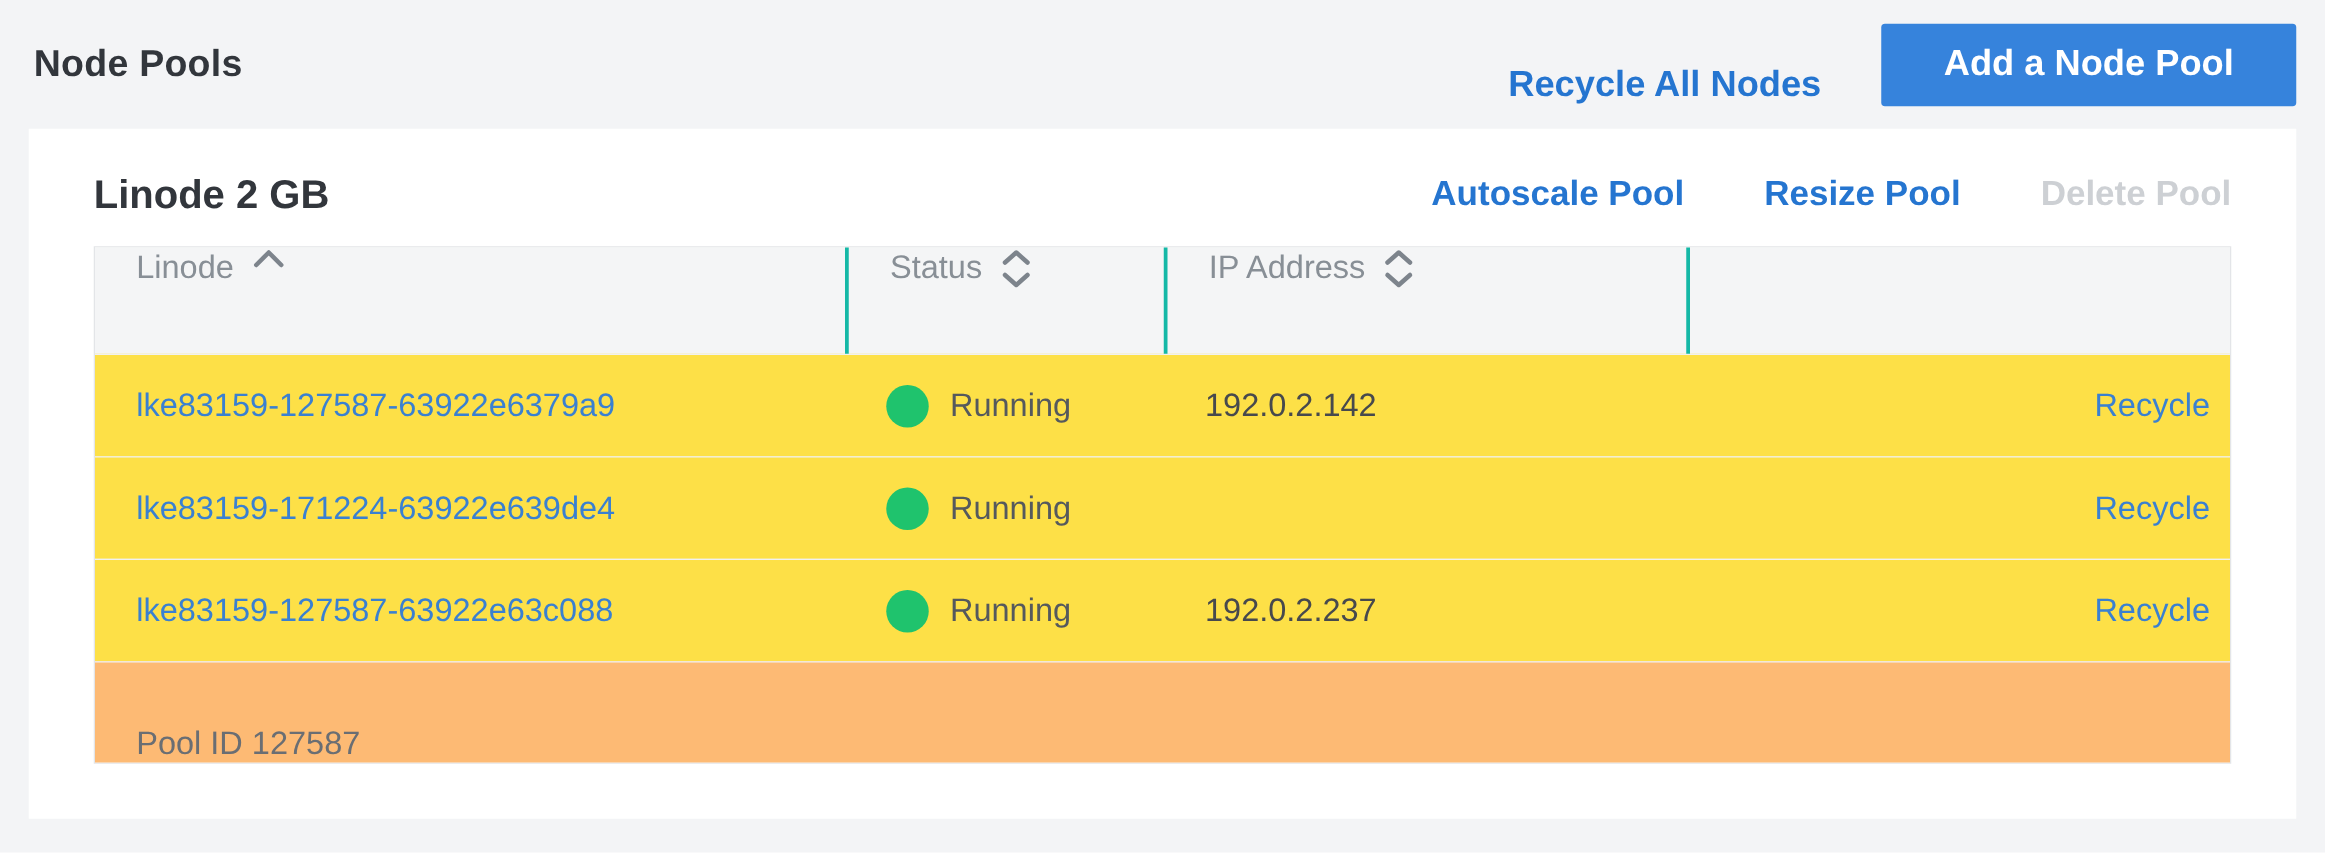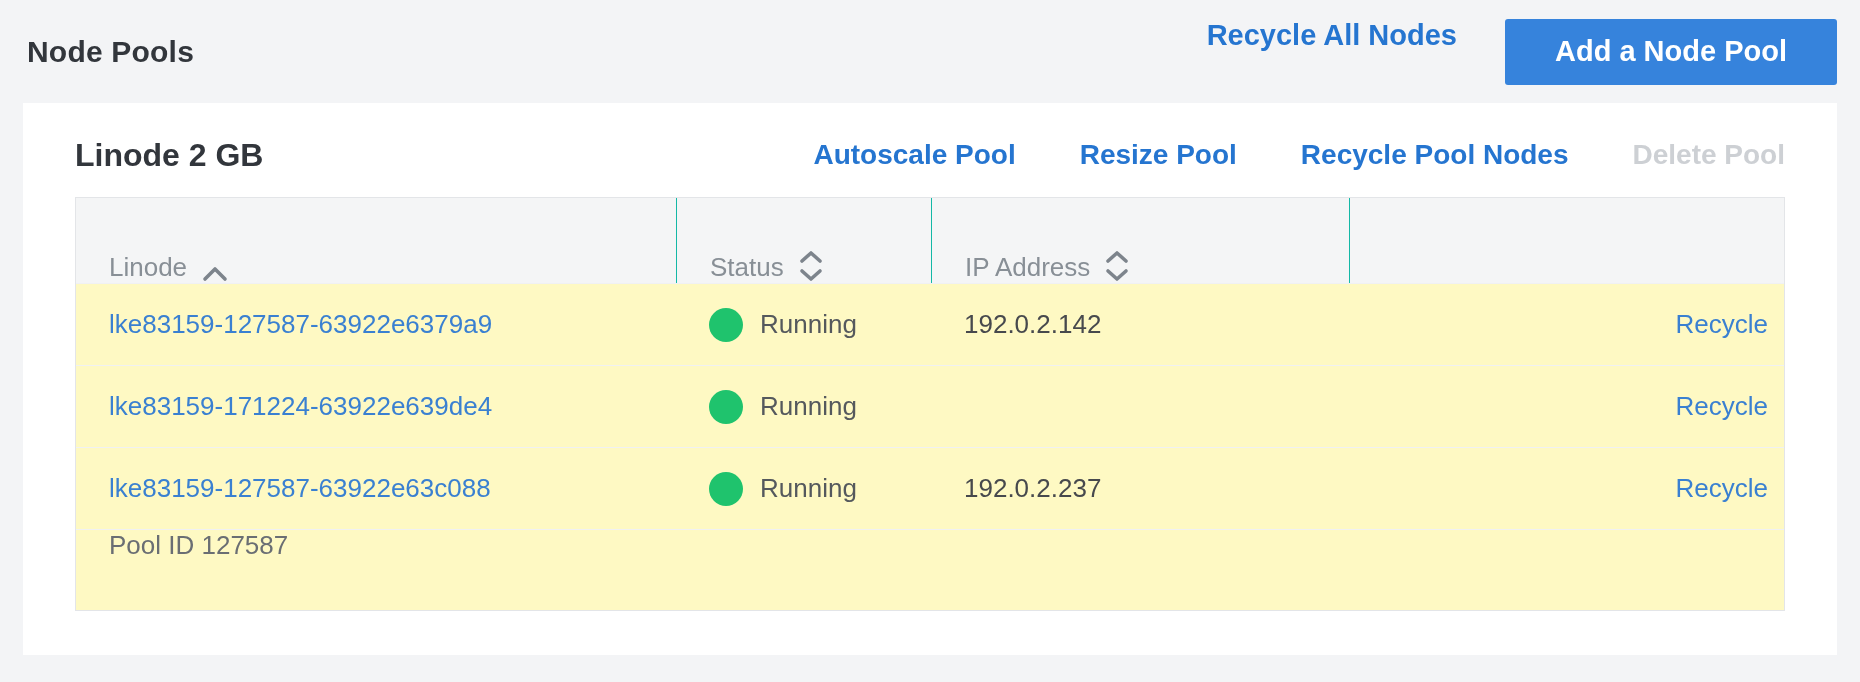--- a/index.html
+++ b/index.html
@@ -36,21 +36,21 @@
     align-items: center;
     justify-content: space-between;
     padding: 0 23px 0 27px;
   }
   .page-title {
     font-size: 30px;
     font-weight: bold;
     color: var(--heading);
     letter-spacing: 0.2px;
   }
-  .topbar-actions { display: flex; align-items: flex-start; }
+  .topbar-actions { display: flex; align-items: flex-end; }
   .link {
     color: var(--link-blue);
     text-decoration: none;
     cursor: pointer;
   }
   .link-lg { font-size: 29px; font-weight: bold; }
   .btn-primary {
     margin-left: 48px;
     min-width: 322px;
     height: 66px;
@@ -93,39 +93,39 @@
     margin-top: 4px;
     border: 1px solid var(--table-border);
   }
   .thead {
     display: flex;
     height: 85px;
     background: var(--thead-bg);
   }
   .th {
     display: flex;
-    align-items: flex-end;
+    align-items: flex-start;
     gap: 14px;
     padding-left: 33px;
     font-size: 26px;
     color: var(--thead-text);
     cursor: pointer;
   }
-  .th + .th { border-left: 1px solid #14b8a6; }
+  .th + .th { border-left: 3px solid #14b8a6; }
   .col-linode  { width: 600px; }
   .col-status  { width: 255px; }
   .col-ip      { width: 418px; gap: 14px; }
   .col-actions { flex: 1; display: flex; justify-content: flex-end; align-items: center; padding-right: 16px; }
   .th.col-actions { cursor: default; }
 
   .trow {
     display: flex;
     height: 82px;
     border-top: 1px solid var(--row-divider);
-    background: #fef9c3;
+    background: #fde047;
   }
   .trow:first-of-type { border-top: none; }
   .td {
     display: flex;
     align-items: center;
     padding-left: 33px;
     font-size: 26px;
   }
   .td.col-actions { padding-left: 0; }
   .linode-link { color: var(--row-link-blue); font-size: 26px; }
@@ -135,27 +135,27 @@
     background: var(--status-green);
     margin-right: 17px;
     flex: none;
   }
   .status-text { color: var(--running-text); }
   .ip-text { color: var(--ip-text); }
   .recycle-link { color: var(--row-link-blue); font-size: 26px; }
 
   .tfoot {
     display: flex;
-    align-items: flex-start;
+    align-items: flex-end;
     height: 81px;
     border-top: 1px solid var(--row-divider);
     padding-left: 33px;
     font-size: 26px;
     color: var(--footer-text);
-    background: #fef9c3;
+    background: #fdba74;
   }
 
   .sort-svg { display: block; }
 </style>
 </head>
 <body>
 
 <div class="page">
 
   <div class="topbar">
@@ -166,21 +166,20 @@
     </div>
   </div>
 
   <section class="card">
 
     <div class="card-header">
       <h2 class="pool-title">Linode 2 GB</h2>
       <nav class="pool-actions">
         <a class="link pool-action">Autoscale Pool</a>
         <a class="link pool-action">Resize Pool</a>
-        <a class="link pool-action">Recycle Pool Nodes</a>
         <a class="pool-action disabled">Delete Pool</a>
       </nav>
     </div>
 
     <div class="table">
 
       <div class="thead">
         <div class="th col-linode">
           <span>Linode</span>
           <span>

